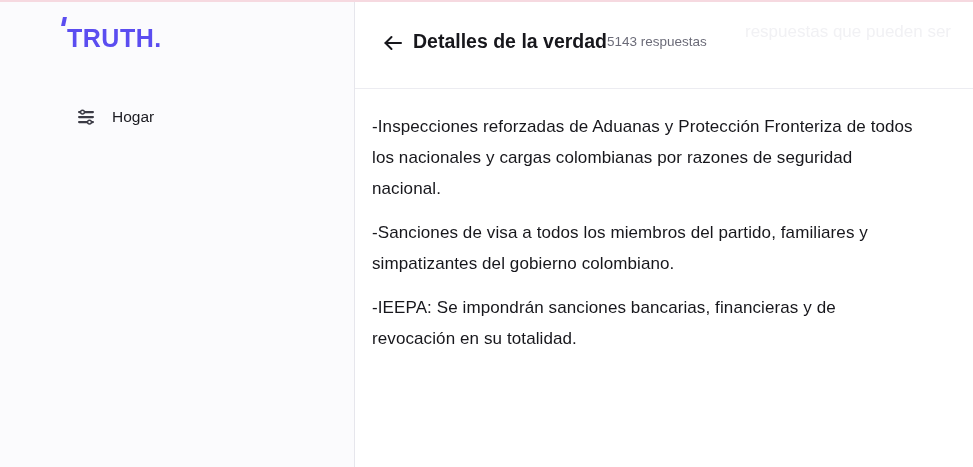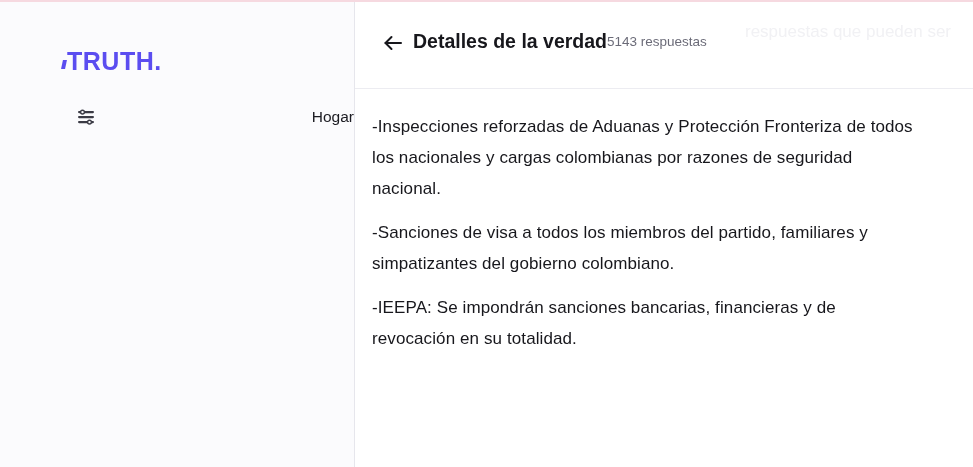--- a/index.html
+++ b/index.html
@@ -35,21 +35,21 @@
     flex: 0 0 355px;
     height: 467px;
     background: #fbfbfd;
     border-right: 1px solid #e6e6ec;
     padding-top: 18px;
   }
   .brand {
     padding: 6px 0 0 62px;
     height: 58px;
     display: flex;
-    align-items: flex-end;
+    align-items: flex-start;
   }
   .brand-text {
     font-size: 25px;
     font-weight: bold;
     letter-spacing: 0.5px;
     color: #5b4df0;
     font-family: "Liberation Sans", sans-serif;
   }
   .brand-dot {
     color: #5b4df0;
@@ -69,21 +69,20 @@
   .nav {
     margin-top: 22px;
   }
   .nav-item {
     display: flex;
     align-items: center;
     gap: 16px;
     padding: 9px 0 9px 76px;
     cursor: pointer;
     color: #1c1c22;
-    justify-content: space-between;
   }
   .nav-item .nav-icon {
     width: 20px;
     height: 20px;
     display: inline-flex;
     align-items: center;
     justify-content: center;
     color: #3b3b45;
   }
   .nav-label {

